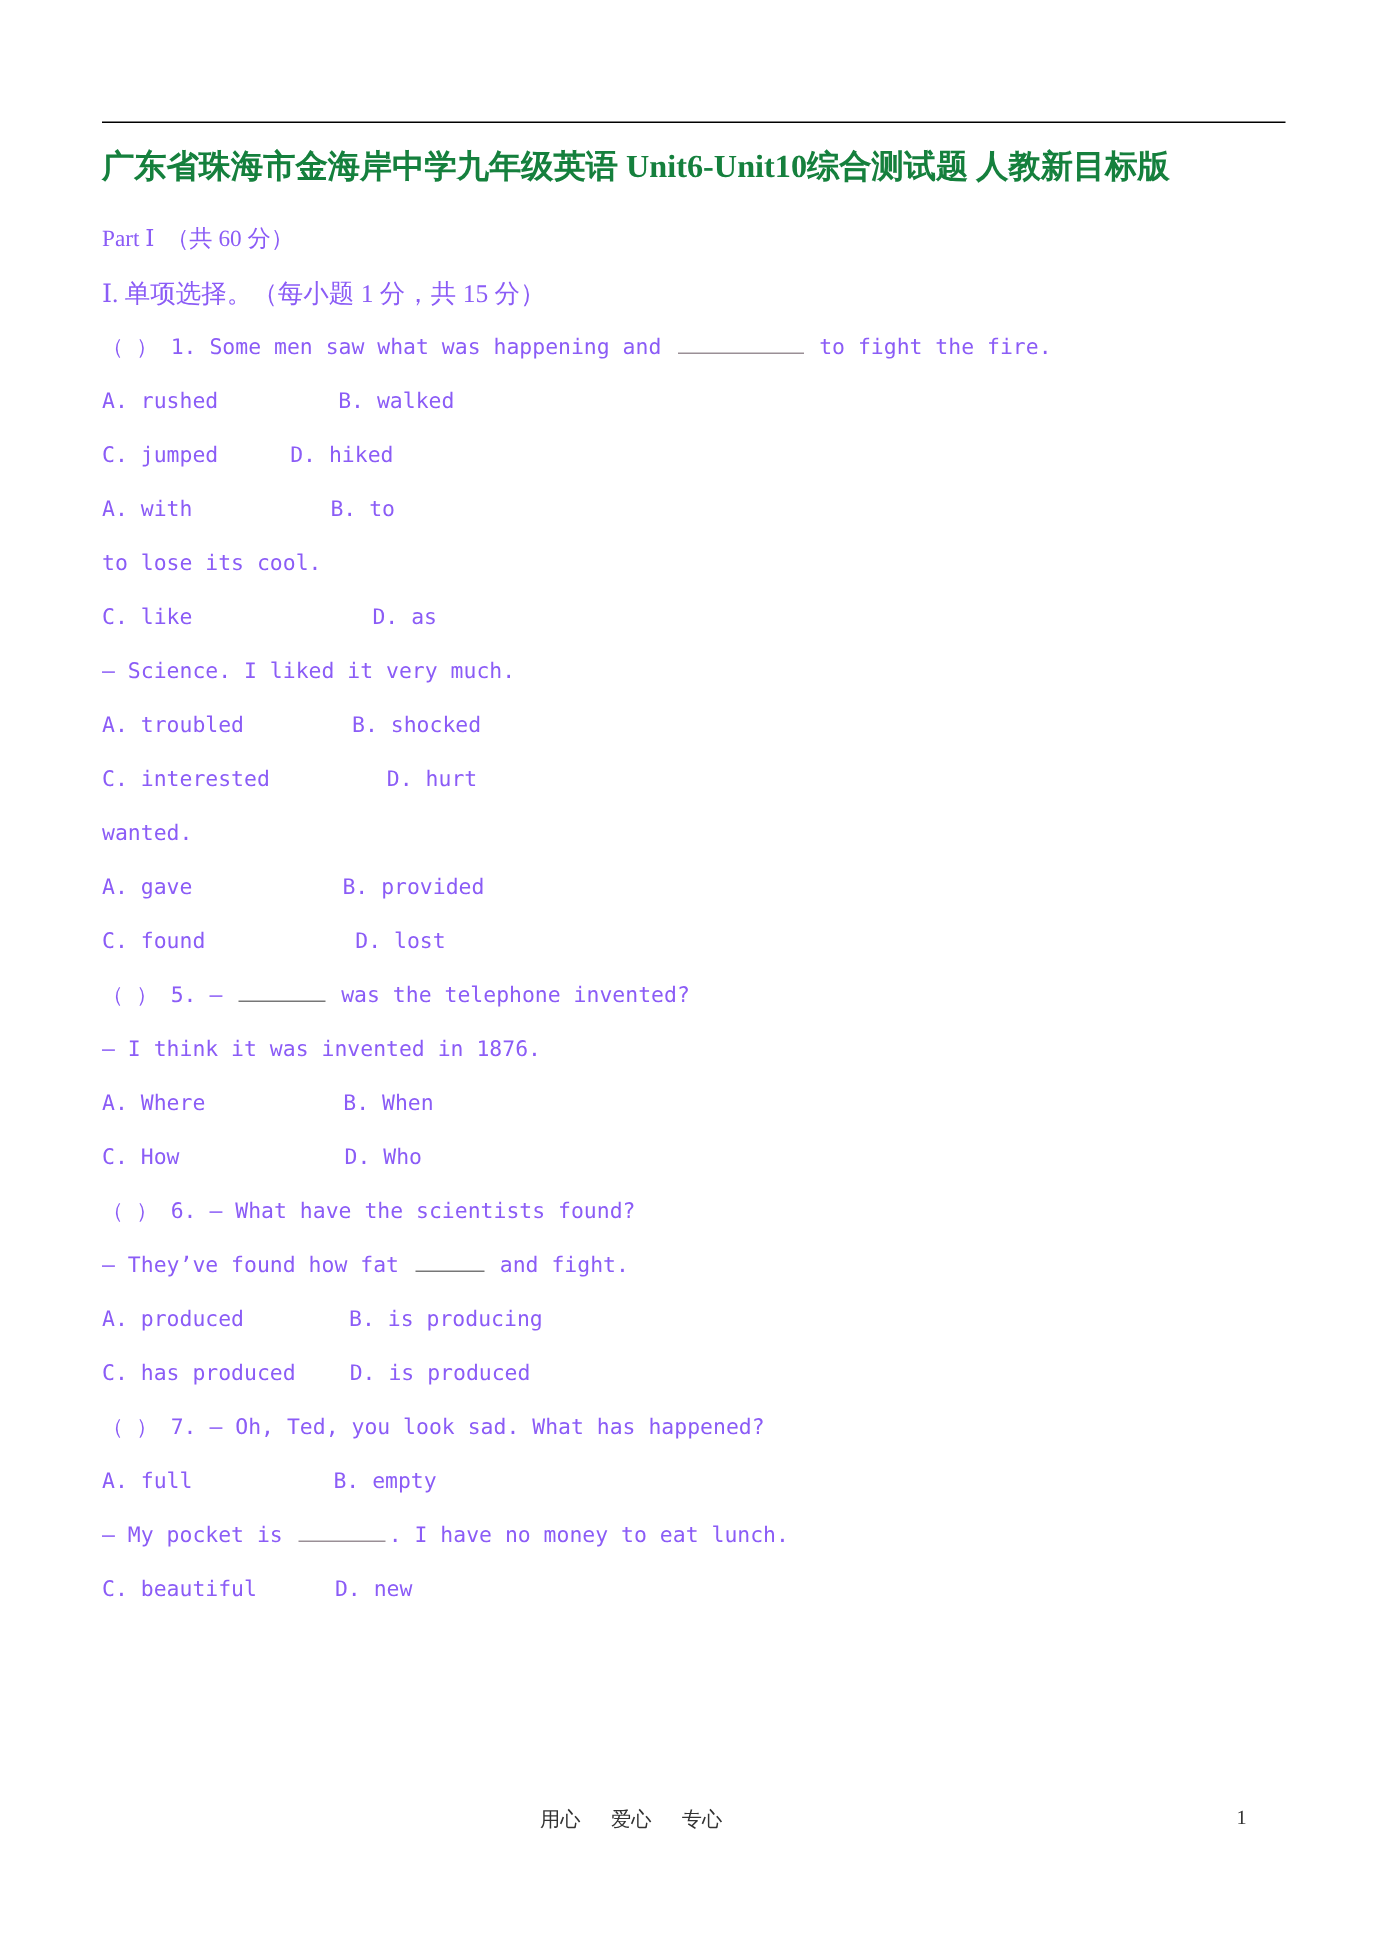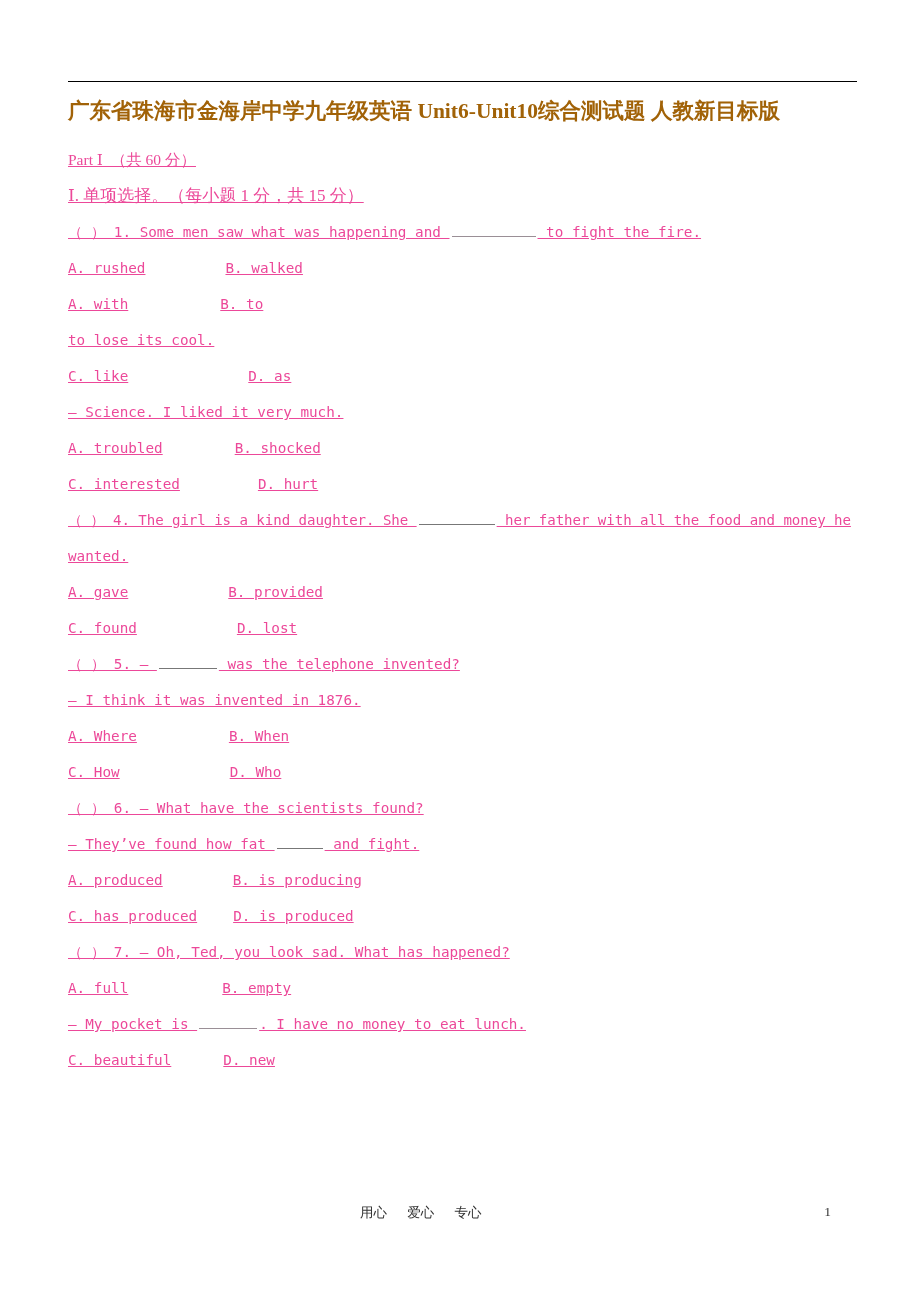--- a/index.html
+++ b/index.html
@@ -33,45 +33,44 @@
     height: 0;
     border-top: 1.6px solid #000000;
   }
 
   
   .doc-title {
     position: absolute;
     left: 68px;
     top: 96px;
     width: 800px;
-    color: #a16207;
+    color: #15803d;
     font-weight: bold;
     font-size: 21.5px;
     letter-spacing: 0px;
     white-space: nowrap;
     font-family: "Liberation Serif", "DejaVu Serif", serif;
   }
 
   
   .content {
     position: absolute;
     left: 68px;
     top: 142px;
     width: 790px;
   }
 
   .line {
     font-family: "DejaVu Sans Mono", "Liberation Mono", monospace;
     font-size: 14.3px;
     line-height: 36px;
     height: 36px;
-    color: #ec4899;
+    color: #8b5cf6;
     white-space: pre;
     letter-spacing: 0px;
-    text-decoration: underline;
   }
   .line.cjk {
     font-family: "Liberation Serif", "DejaVu Serif", serif;
     font-size: 17px;
   }
   .line.part {
     font-family: "Liberation Serif", "DejaVu Serif", serif;
     font-size: 15.5px;
   }
 
@@ -130,30 +129,30 @@
   <div class="doc-title">广东省珠海市金海岸中学九年级英语 Unit6-Unit10综合测试题 人教新目标版</div>
 
   <div class="content">
 
     <div class="line part">Part Ⅰ  （共 60 分）</div>
 
     <div class="line cjk">Ⅰ. 单项选择。（每小题 1 分，共 15 分）</div>
 
     <div class="line"><span>（ ） 1. Some men saw what was happening and </span><span class="blank w-xl dim"></span><span> to fight the fire.</span></div>
     <div class="line"><span>A. rushed</span><span style="display:inline-block;width:80px"></span><span>B. walked</span></div>
+    <div class="line"><span>C. jumped</span><span style="display:inline-block;width:48px"></span><span>D. hiked</span></div>
 
     <div class="line"><span>A. with</span><span style="display:inline-block;width:92px"></span><span>B. to</span></div>
     <div class="line">to lose its cool.</div>
     <div class="line"><span>C. like</span><span style="display:inline-block;width:120px"></span><span>D. as</span></div>
 
     <div class="line">— Science. I liked it very much.</div>
     <div class="line"><span>A. troubled</span><span style="display:inline-block;width:72px"></span><span>B. shocked</span></div>
     <div class="line"><span>C. interested</span><span style="display:inline-block;width:78px"></span><span>D. hurt</span></div>
 
-    <div class="line stem-wide"><span>（ ） 4. The girl is a kind daughter. She </span><span class="blank w-lg"></span><span> her father with all the food and money he</span></div>
     <div class="line">wanted.</div>
     <div class="line"><span>A. gave</span><span style="display:inline-block;width:100px"></span><span>B. provided</span></div>
     <div class="line"><span>C. found</span><span style="display:inline-block;width:100px"></span><span>D. lost</span></div>
 
     <div class="line"><span>（ ） 5. — </span><span class="blank w-md"></span><span> was the telephone invented?</span></div>
     <div class="line">— I think it was invented in 1876.</div>
     <div class="line"><span>A. Where</span><span style="display:inline-block;width:92px"></span><span>B. When</span></div>
     <div class="line"><span>C. How</span><span style="display:inline-block;width:110px"></span><span>D. Who</span></div>
 
     <div class="line">（ ） 6. — What have the scientists found?</div>

